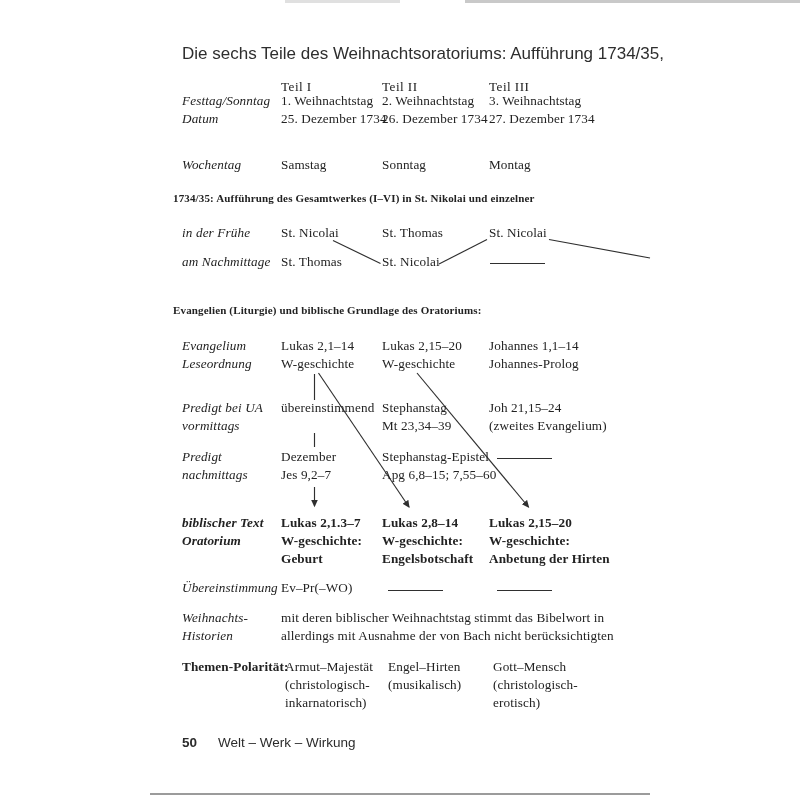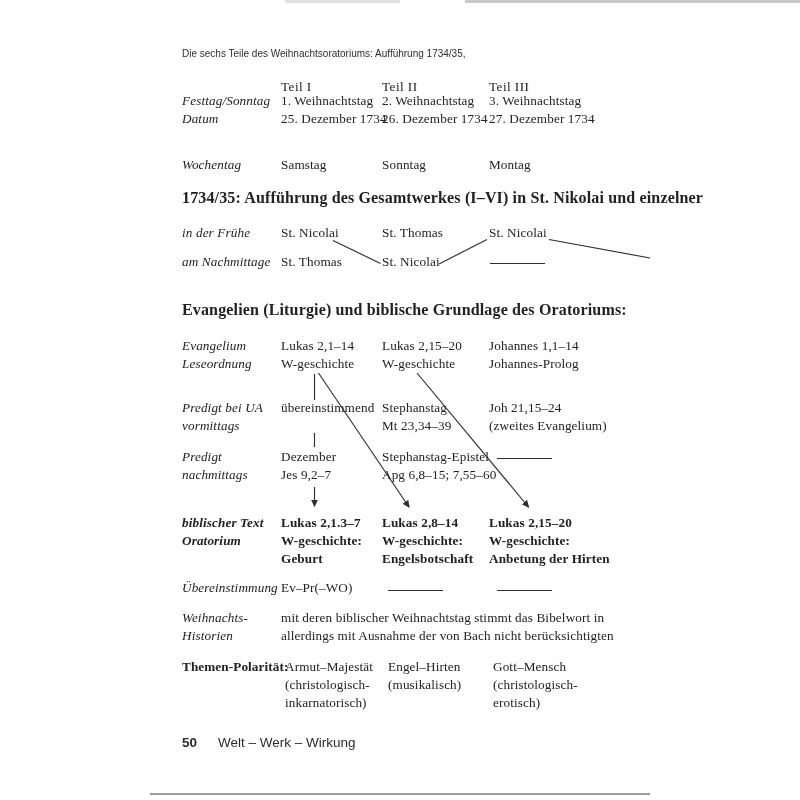--- a/index.html
+++ b/index.html
@@ -1,30 +1,30 @@
 <!DOCTYPE html>
 <html><head>
 <meta charset="utf-8">
 <style>
   html,body{margin:0;padding:0;background:#ffffff;}
   .page{position:relative;width:800px;height:800px;background:#ffffff;overflow:hidden;
         font-family:"Liberation Serif",serif;color:#222222;}
   .edge{position:absolute;}
   .title{position:absolute;left:182px;top:44px;font-family:"Liberation Sans",sans-serif;
-         font-size:10px;line-height:20px;color:#2e2e2e;white-space:nowrap;text-align:right;}
+         font-size:17px;line-height:20px;color:#2e2e2e;white-space:nowrap;text-align:right;}
   .row{position:absolute;left:182px;width:616px;display:grid;
        grid-template-columns:99px 101px 107px 1fr;
        font-size:13.2px;line-height:18px;letter-spacing:.12px;}
   .row.themen{grid-template-columns:103px 103px 105px 1fr;}
   .cell{min-width:0;}
   .label{font-style:italic;}
   .label.roman{font-style:normal;font-weight:bold;letter-spacing:.1px;}
   .ln{white-space:nowrap;}
   .ch{font-weight:normal;letter-spacing:.45px;}
-  .heading{position:absolute;left:182px;font-weight:bold;font-size:16px;line-height:18px;
+  .heading{position:absolute;left:173px;font-weight:bold;font-size:11px;line-height:18px;
            letter-spacing:.15px;white-space:nowrap;font-family:Liberation Serif, serif;}
   .dash{height:0;border-top:1.3px solid #2f2f2f;width:55px;}
   .span-cell{grid-column:2 / 5;}
   .footer{position:absolute;left:182px;top:734px;display:flex;gap:21px;
           font-family:"Liberation Sans",sans-serif;font-size:13.5px;line-height:18px;color:#2b2b2b;}
   .footer .pg{font-weight:bold;}
   .overlay{position:absolute;left:0;top:0;pointer-events:none;}
 </style>
 </head>
 <body>

